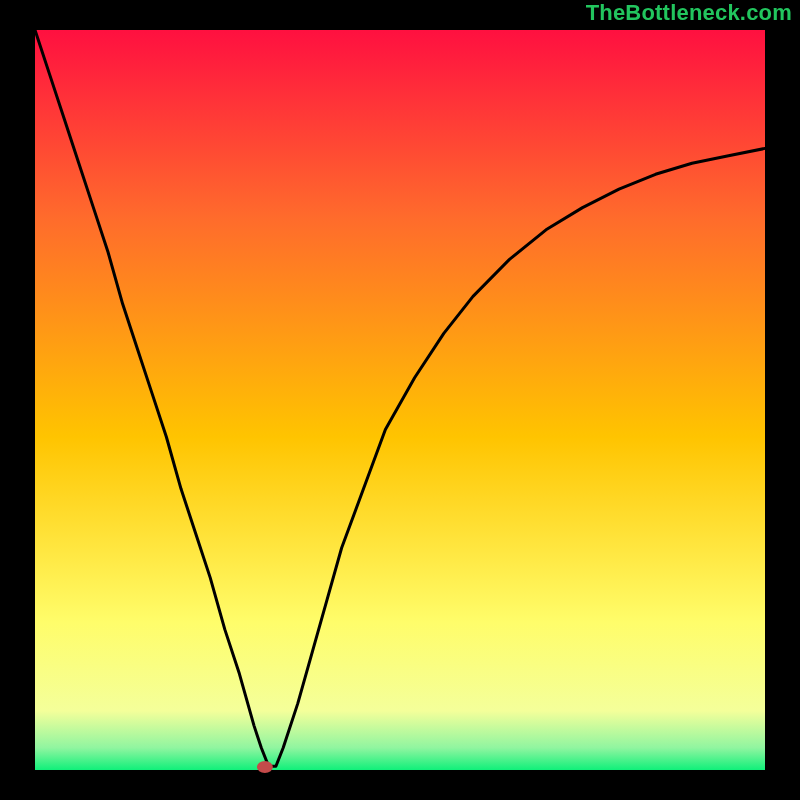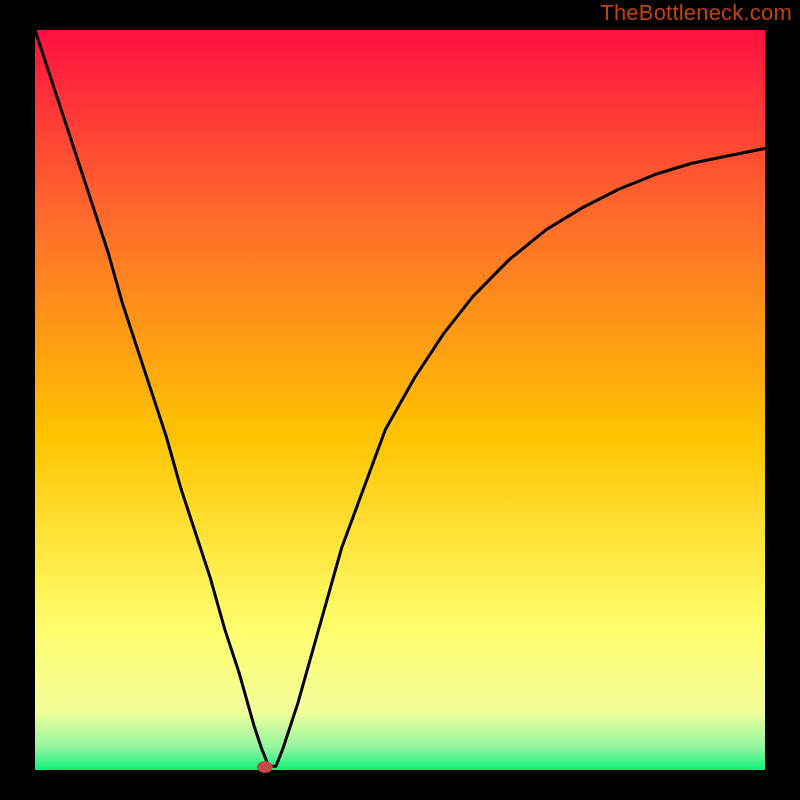--- a/index.html
+++ b/index.html
@@ -15,22 +15,22 @@
     width: 800px;
     height: 800px;
     background: #000;
   }
   .watermark {
     position: absolute;
     top: 2px;
     right: 8px;
     font-family: Arial, Helvetica, sans-serif;
     font-size: 22px;
-    font-weight: 400;
-    color: #c2410c;
+    font-weight: 700;
+    color: #22c55e;
     letter-spacing: 0.2px;
     line-height: 1;
   }
 </style>
 </head>
 <body>
 <div class="frame">
 
 
 

